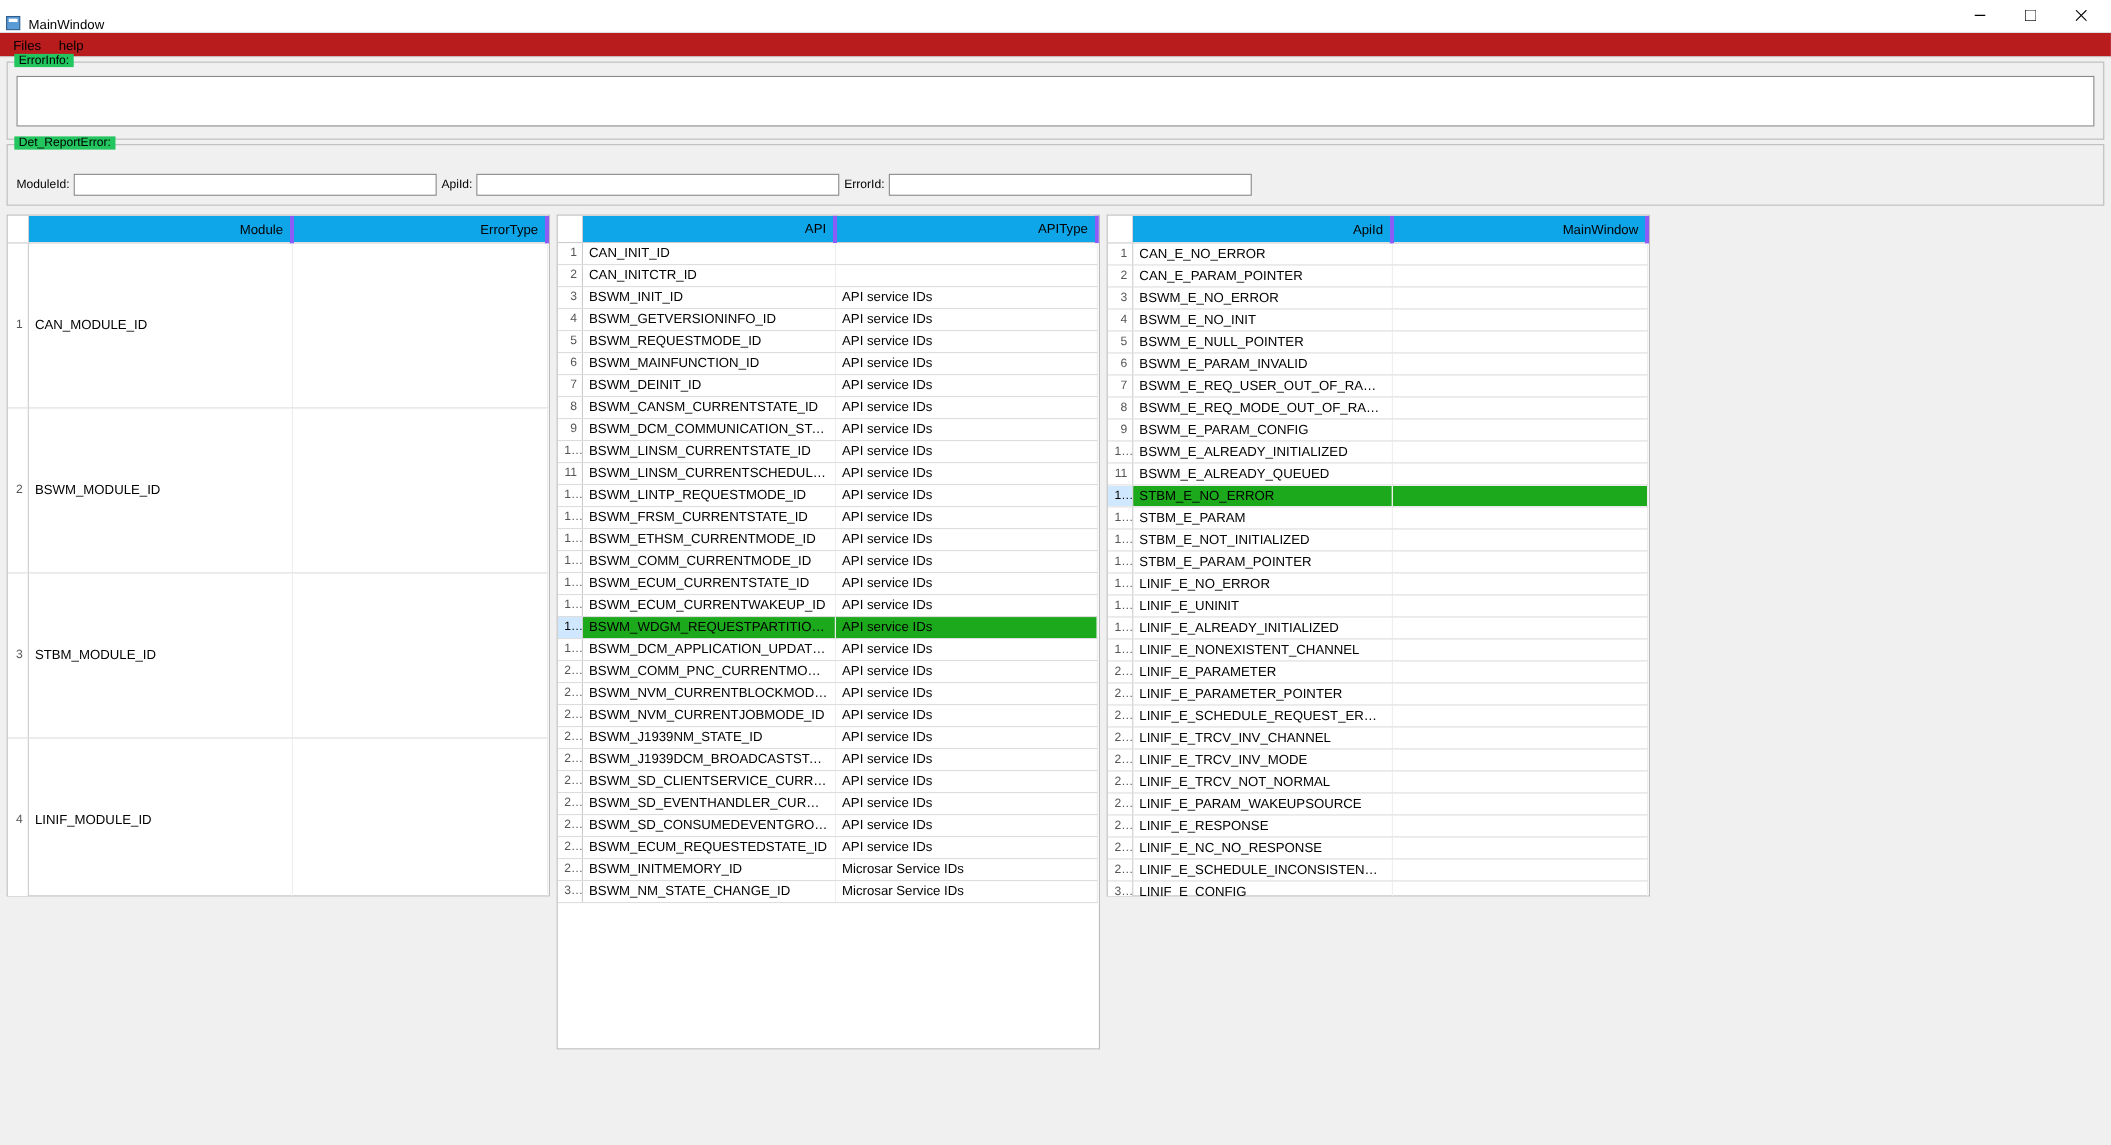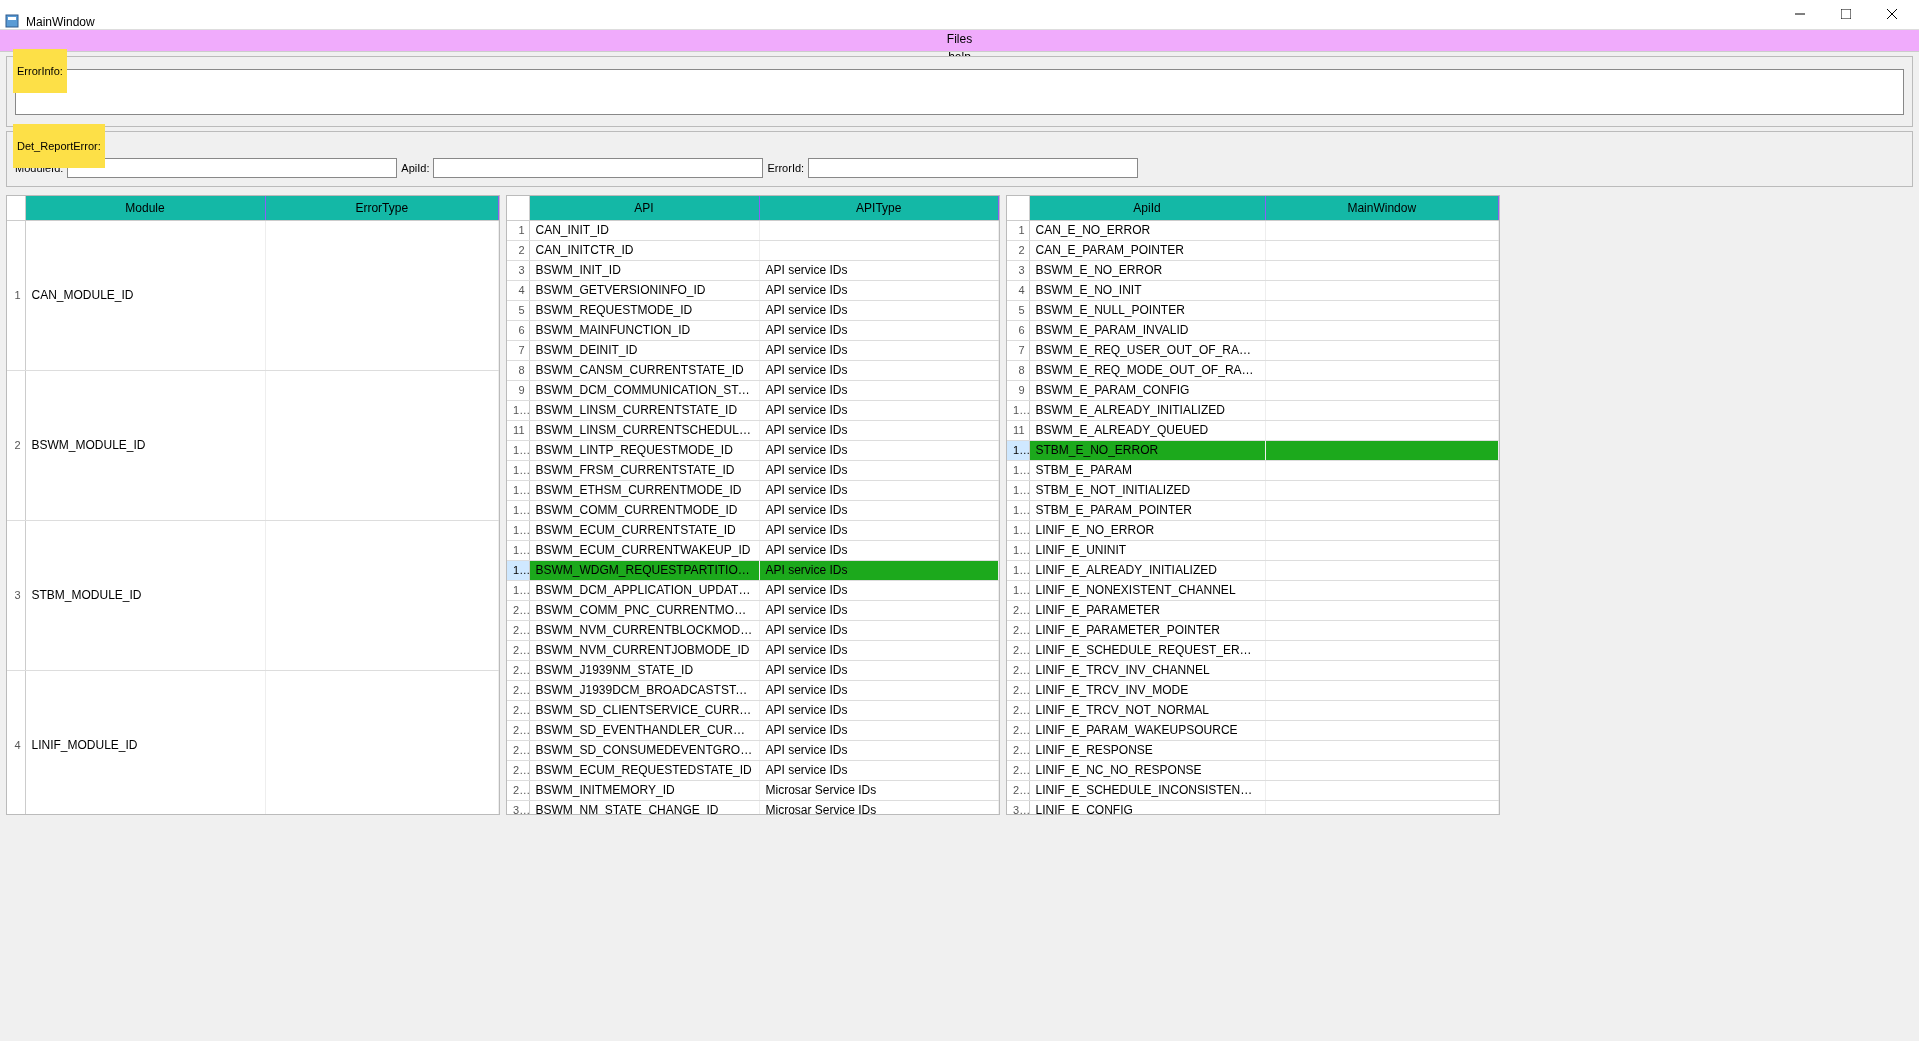--- a/index.html
+++ b/index.html
@@ -28,44 +28,43 @@
   }
   .titlebar .title { flex: 1; font-size: 12px; }
   .titlebar .win-controls { display: flex; }
   .titlebar .win-btn {
     width: 46px; height: 30px;
     display: flex; align-items: center; justify-content: center;
     cursor: default;
   }
   .menubar {
     height: 22px;
-    background: #f0abfc;
+    background: #b91c1c;
     display: flex;
     align-items: center;
     padding: 0 4px;
     border-bottom: 1px solid #ccc;
-    flex-direction: column;
   }
   .menubar .menu-item { padding: 2px 8px; cursor: default; }
   .content {
     background: #f0f0f0;
     padding: 4px 6px 4px 6px;
   }
   .groupbox {
     border: 1px solid #bbb;
     background: #f0f0f0;
     margin-bottom: 4px;
     position: relative;
   }
   .groupbox .legend {
     position: absolute;
     top: -8px;
     left: 6px;
-    background: #fde047;
-    padding: 16px 4px;
+    background: #22c55e;
+    padding: 0 4px;
     font-size: 11px;
   }
   .errorinfo-box {
     padding: 12px 8px 8px 8px;
   }
   .errorinfo-text {
     width: 100%;
     height: 46px;
     background: #fff;
     border: 1px solid #888;
@@ -90,34 +89,34 @@
     padding: 0 6px 6px 6px;
   }
   .table-panel {
     background: #fff;
     border: 1px solid #bbb;
     overflow: hidden;
     display: flex;
     flex-direction: column;
   }
   .panel1 { width: 494px; height: 620px; }
-  .panel2 { width: 494px; height: 620px; position: relative; }
+  .panel2 { width: 494px; height: 759px; position: relative; }
   .panel3 { width: 494px; height: 620px; }
   .scroll-wrap { overflow-y: auto; flex: 1; }
   table {
     border-collapse: collapse;
     width: 100%;
     table-layout: fixed;
   }
   th {
-    text-align: center;
+    text-align: right;
     font-weight: 400;
-    background: #14b8a6;
+    background: #0ea5e9;
     border-bottom: 1px solid #ccc;
-    border-right: 1px solid #8b5cf6;
+    border-right: 4px solid #8b5cf6;
     padding: 4px 6px;
     height: 24px;
     position: sticky;
     top: 0;
     z-index: 2;
   }
   td {
     border-bottom: 1px solid #ddd;
     border-right: 1px solid #eee;
     padding: 2px 6px;

